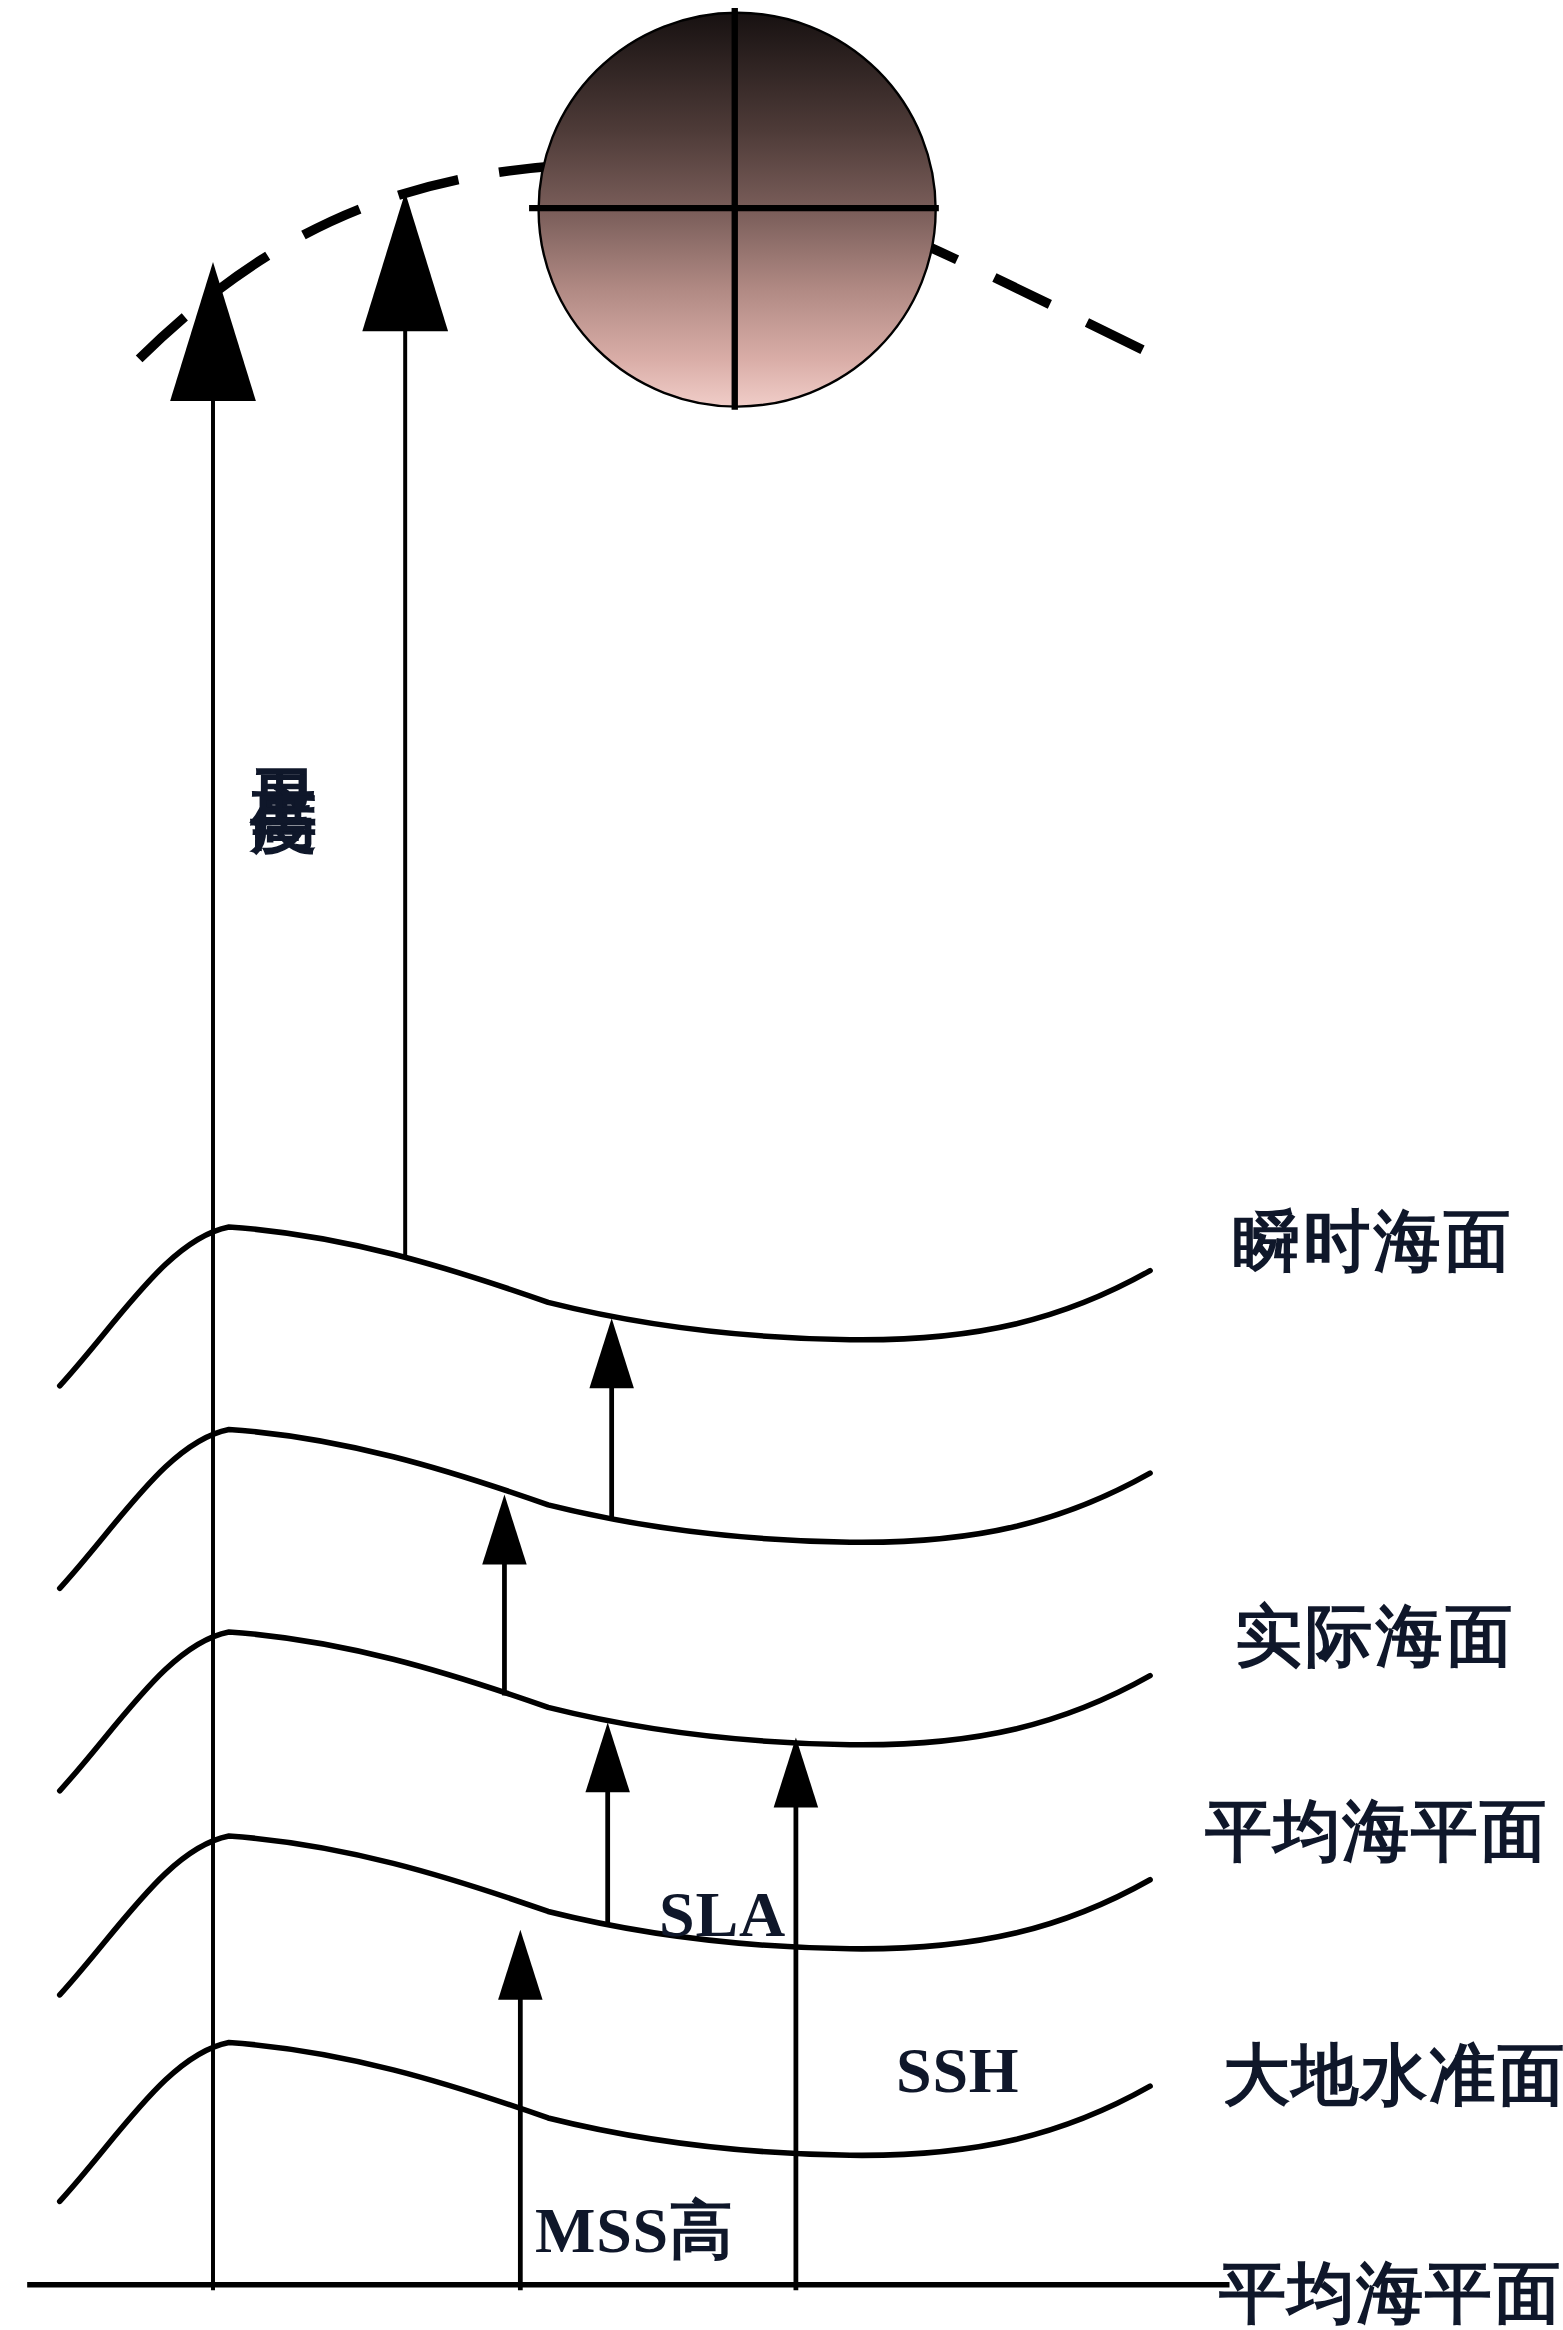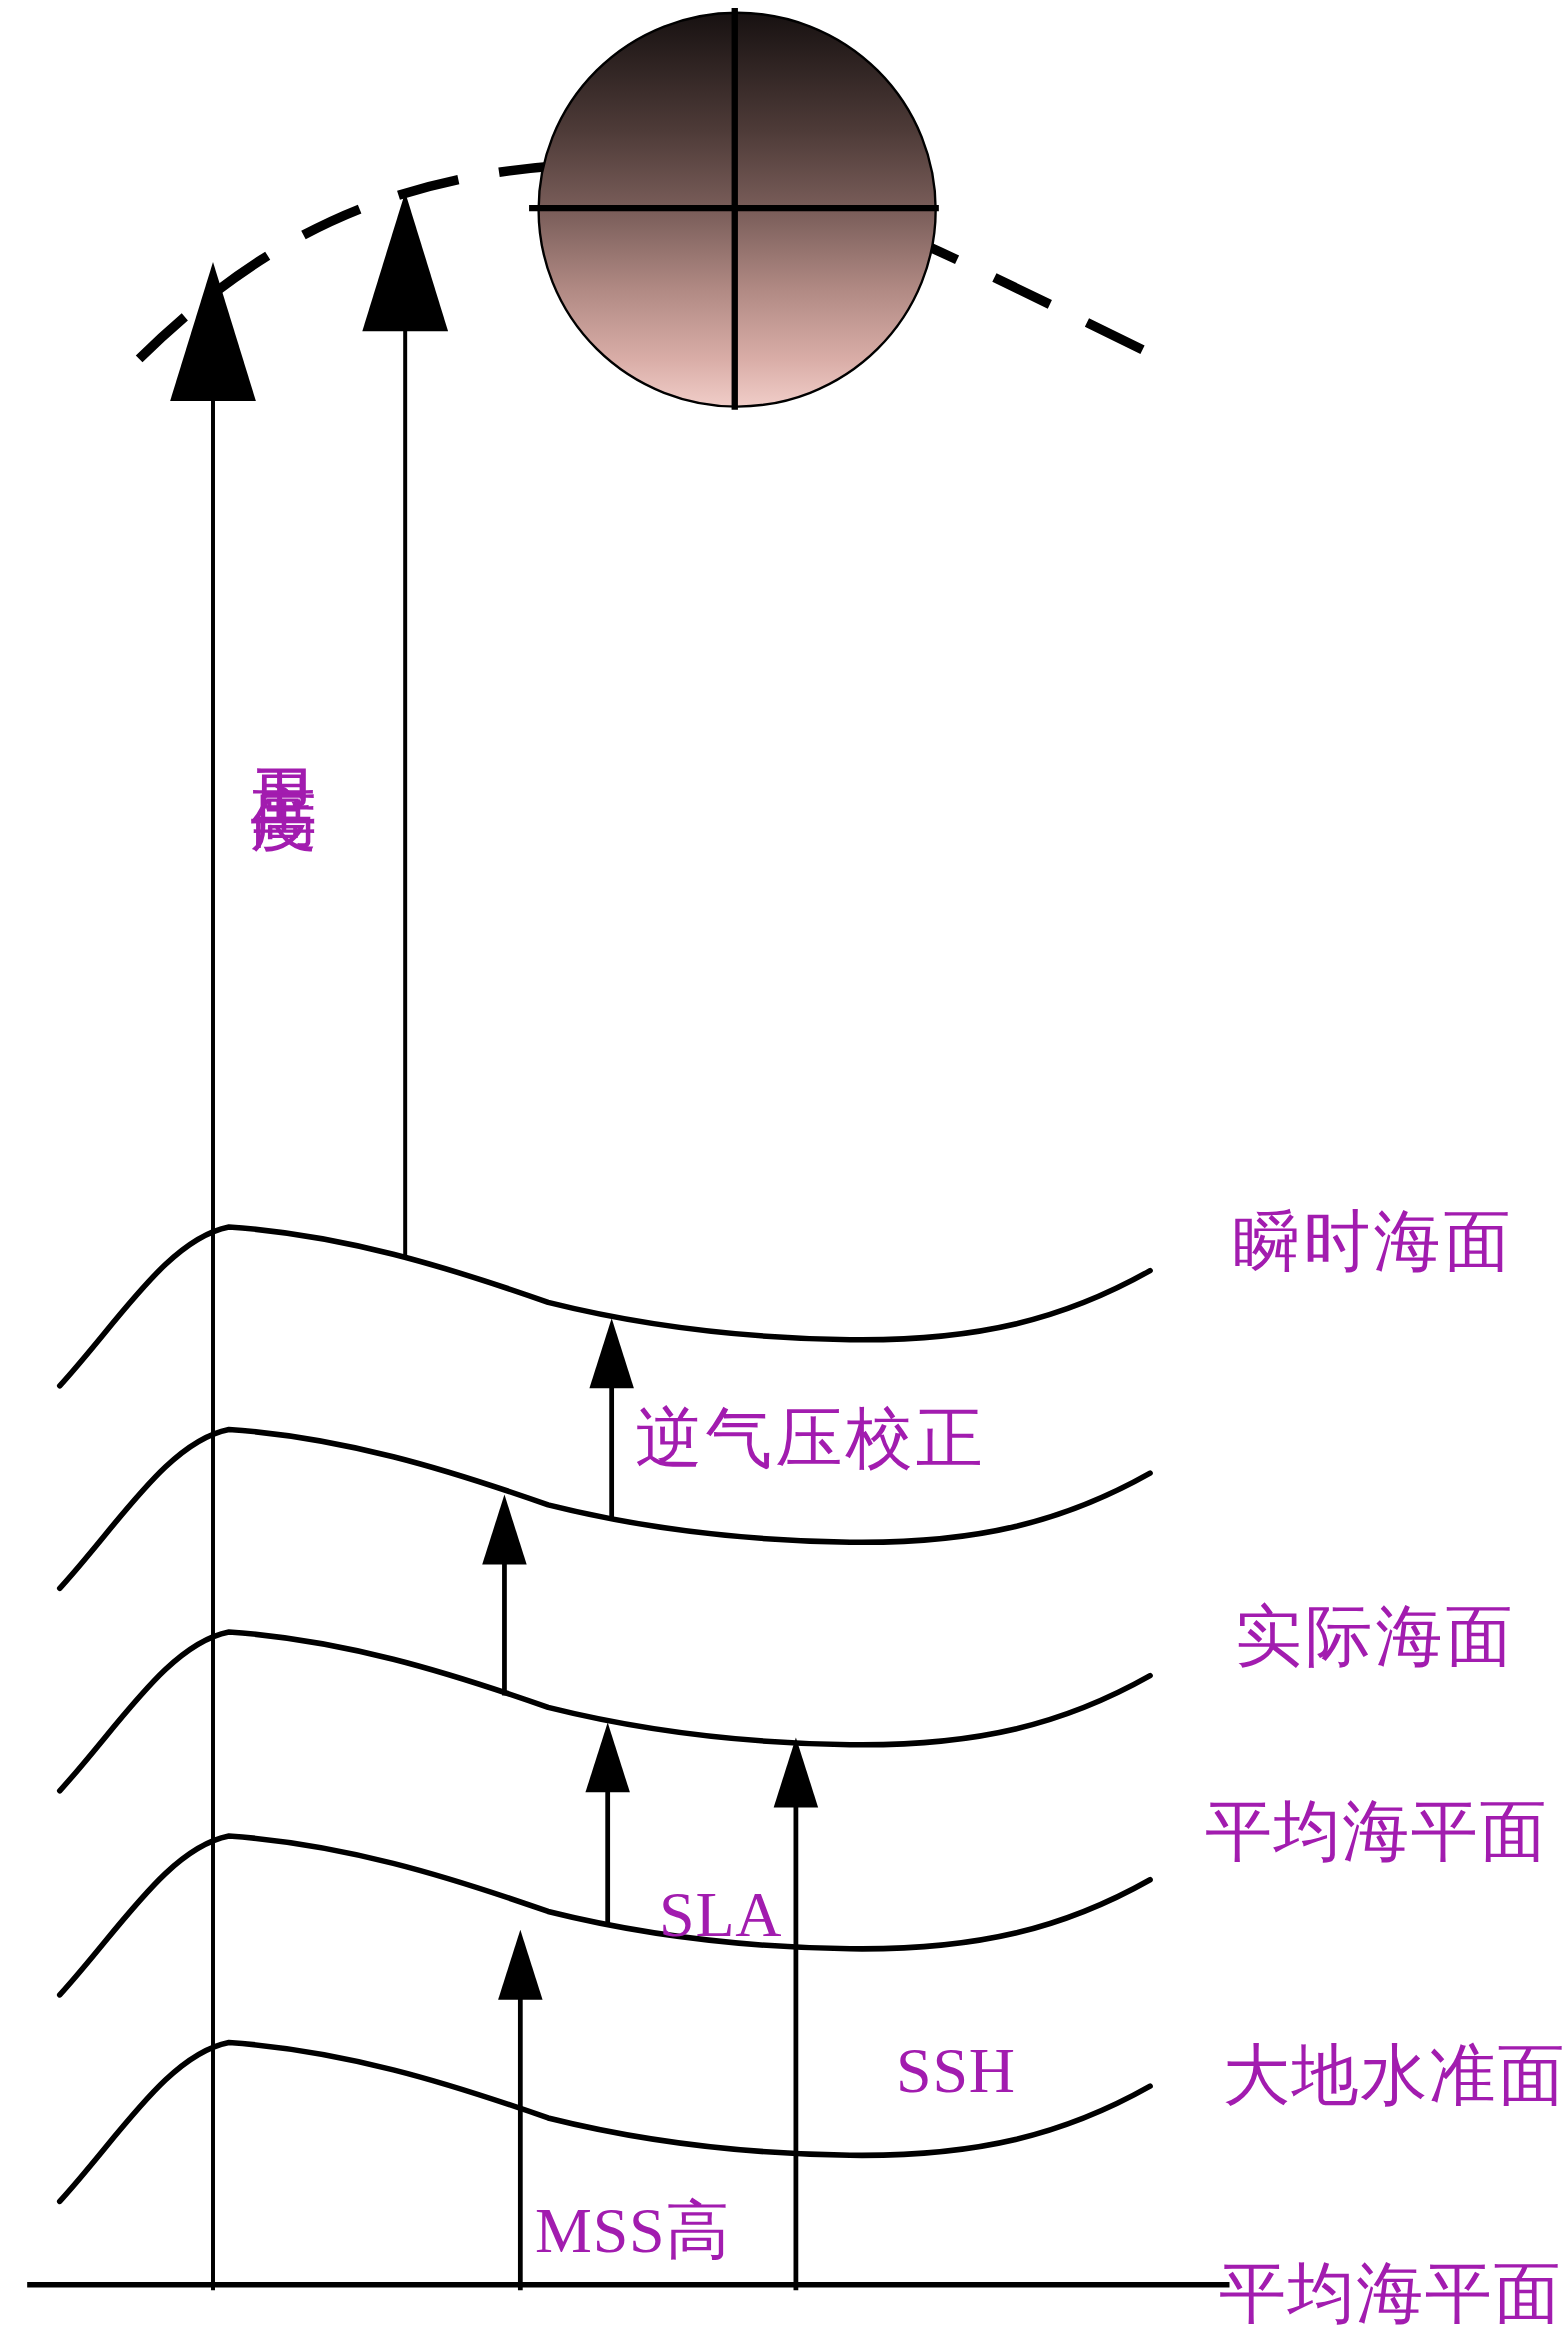--- a/index.html
+++ b/index.html
@@ -20,21 +20,22 @@
     position: absolute;
     left: 0;
     top: 0;
   }
   .lbl {
     position: absolute;
     font-size: 67px;
     line-height: 1.06;
     letter-spacing: 3.2px;
     white-space: nowrap;
-    color: #a21caf;
+    color: #0f172a;
+    font-weight: bold;
   }
   .lbl.latin {
     font-size: 64px;
     letter-spacing: 0.8px;
     margin-top: 40px;
   }
   .lbl.vertical {
     writing-mode: vertical-rl;
     text-orientation: upright;
     letter-spacing: 4.8px;
@@ -103,21 +104,20 @@
     </g>
 
     <g>
       <line x1="655" y1="2884" x2="655" y2="2512" stroke="#000000" stroke-width="6"></line>
       <polygon points="655,2430 627,2518 683,2518" fill="#000000"></polygon>
     </g>
   </svg>
 
   <div class="lbl vertical" style="left:248px; top:716px;">卫星高度</div>
 
-  <div class="lbl" style="left:635px; top:1403px;">逆气压校正</div>
 
 
   <div class="lbl latin" style="left:659px; top:1841px;">SLA</div>
 
   <div class="lbl latin" style="left:896px; top:1997px;">SSH</div>
 
   <div class="lbl latin" style="left:535px; top:2157px;text-align:center;">MSS高</div>
 
   <div class="lbl" style="left:1233px; top:1206px;">瞬时海面</div>
 

